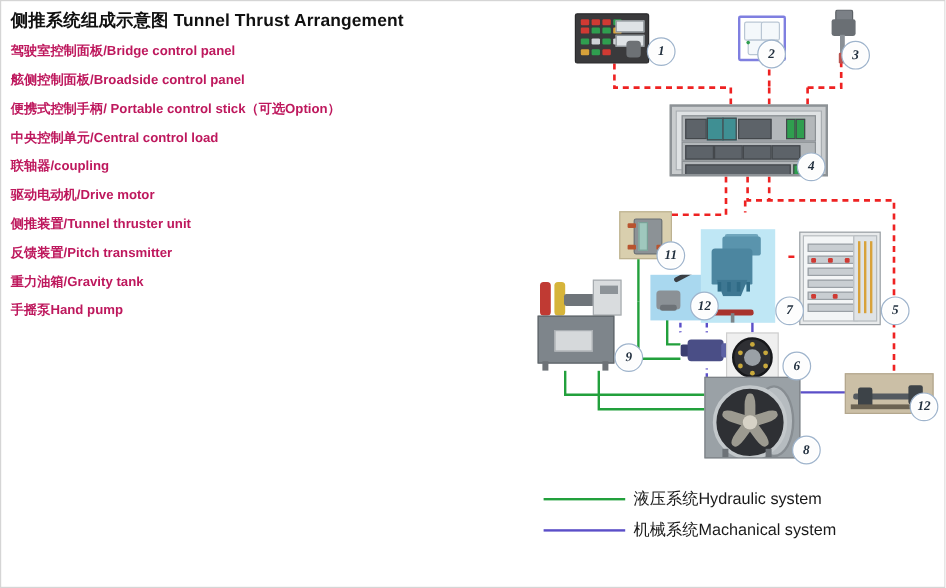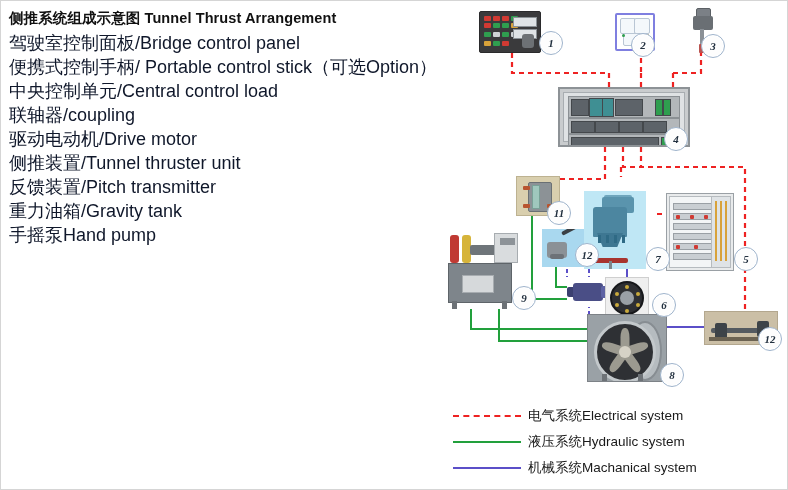--- a/index.html
+++ b/index.html
@@ -9,21 +9,21 @@
     border:1px solid #d5d5d5;box-sizing:border-box;overflow:hidden;
   }
 
   
   #text-panel{position:absolute;left:8px;top:6px;width:452px;}
   #diagram-title{
     font-size:14.5px;font-weight:bold;color:#111;letter-spacing:.1px;
     line-height:22px;margin-bottom:2px;white-space:nowrap;
   }
   .legend-line{
-    font-size:18px;color:#0f172a;line-height:24px;white-space:nowrap;
+    font-size:11px;color:#be185d;line-height:24px;white-space:nowrap;font-weight:bold;
   }
 
   
   #diagram{position:absolute;left:0;top:0;width:788px;height:490px;}
   #wires{position:absolute;left:0;top:0;width:788px;height:490px;}
 
   .comp{position:absolute;box-sizing:border-box;overflow:hidden;}
   .badge{
     position:absolute;width:22px;height:22px;border-radius:50%;
     background:#fdfdfd;border:1.3px solid #9fb4cc;
@@ -147,20 +147,21 @@
   .pm .m3{position:absolute;left:0px;top:10px;width:8px;height:10px;background:#3b3f70;border-radius:2px;}
 </style>
 </head>
 <body>
 
 <div id="page">
 
   <div id="text-panel">
     <div id="diagram-title">侧推系统组成示意图 Tunnel Thrust Arrangement</div>
     <div class="legend-line">驾驶室控制面板/Bridge control panel</div>
+    <div class="legend-line">舷侧控制面板/Broadside control panel</div>
     <div class="legend-line">便携式控制手柄/ Portable control stick（可选Option）</div>
     <div class="legend-line">中央控制单元/Central control load</div>
     <div class="legend-line">联轴器/coupling</div>
     <div class="legend-line">驱动电动机/Drive motor</div>
     <div class="legend-line">侧推装置/Tunnel thruster unit</div>
     <div class="legend-line">反馈装置/Pitch transmitter</div>
     <div class="legend-line">重力油箱/Gravity tank</div>
     <div class="legend-line">手摇泵Hand pump</div>
   </div>
 
@@ -369,26 +370,20 @@
       <div class="blk" style="right:8px;top:9px;"></div>
       <div class="base"></div>
     </div>
     <div class="badge" style="left:757px;top:326px;">12</div>
 
   </div>
 
   <div id="legend-key">
     <div class="key-row">
       <span class="key-swatch">
-          <i class="sw-elec"></i>
-        </span>
-      <span class="key-label">电气系统Electrical system</span>
-    </div>
-    <div class="key-row">
-      <span class="key-swatch">
           <i class="sw-hyd"></i>
         </span>
       <span class="key-label">液压系统Hydraulic system</span>
     </div>
     <div class="key-row">
       <span class="key-swatch">
           <i class="sw-mech"></i>
         </span>
       <span class="key-label">机械系统Machanical system</span>
     </div>

